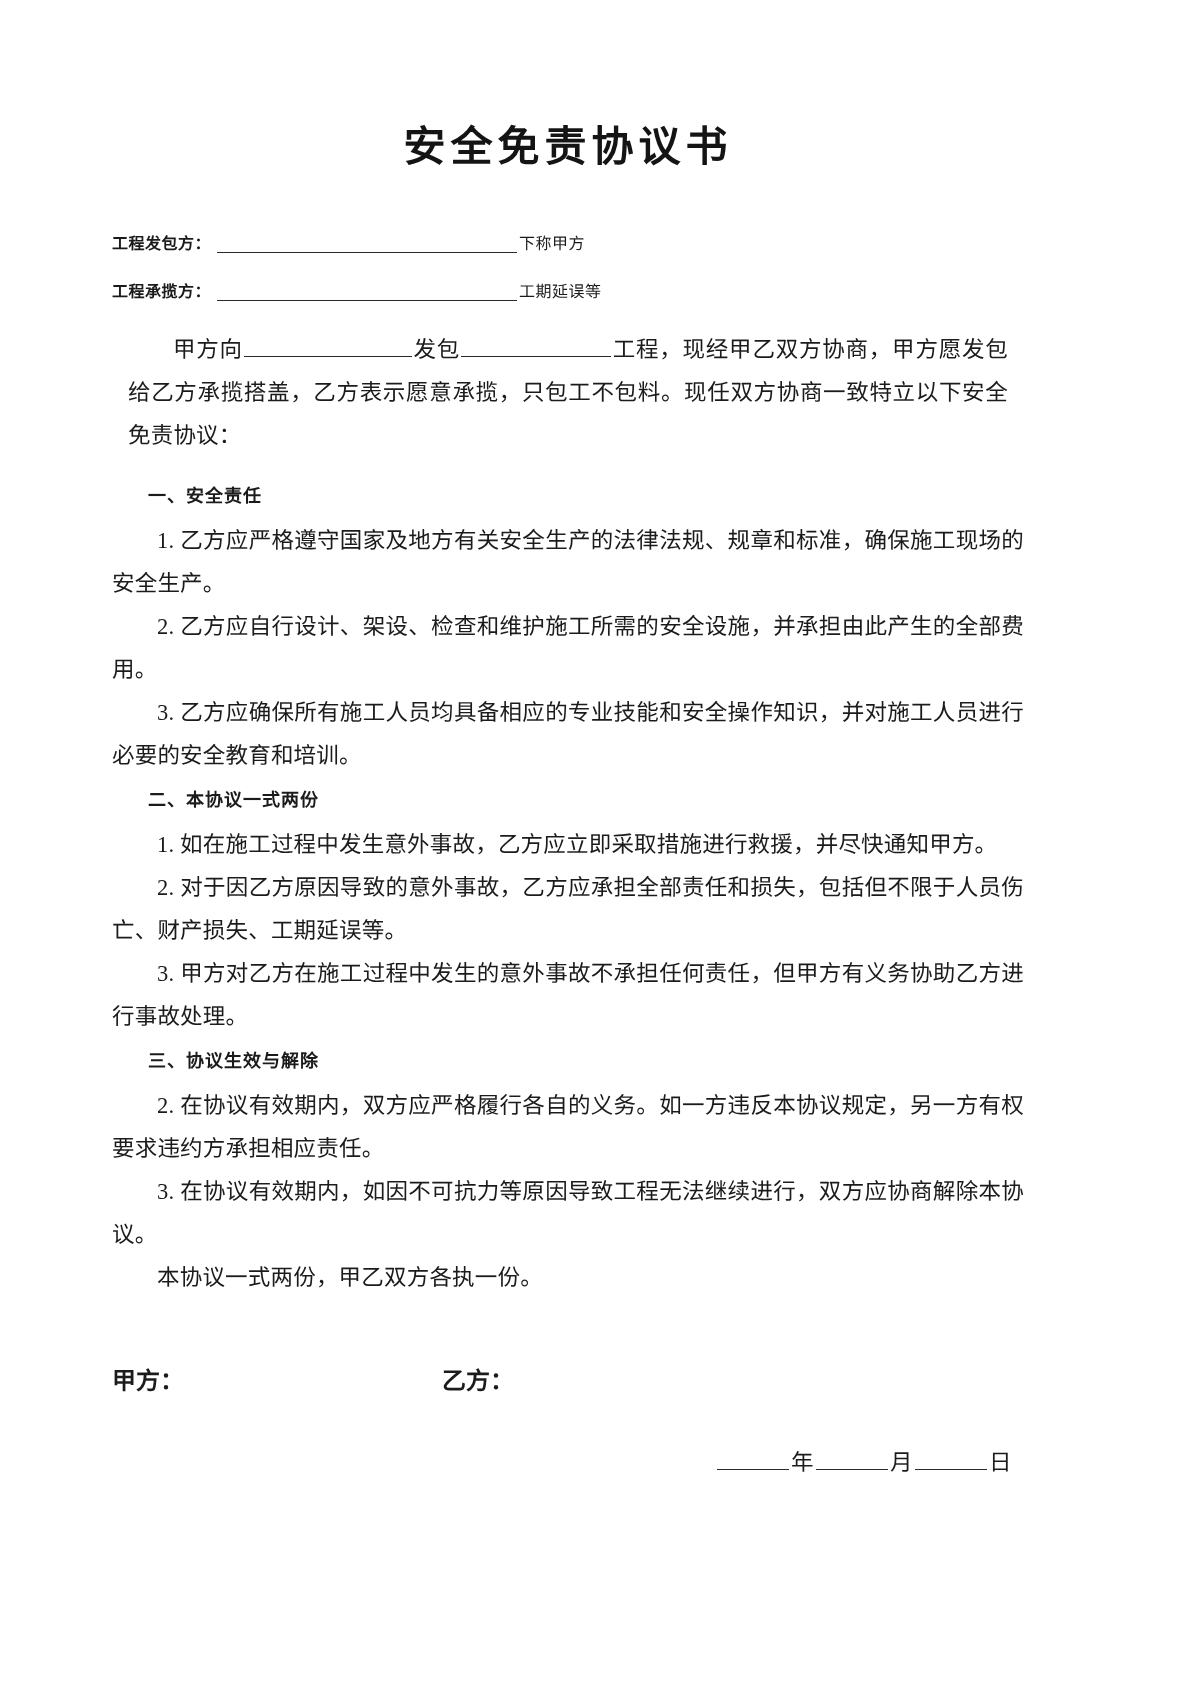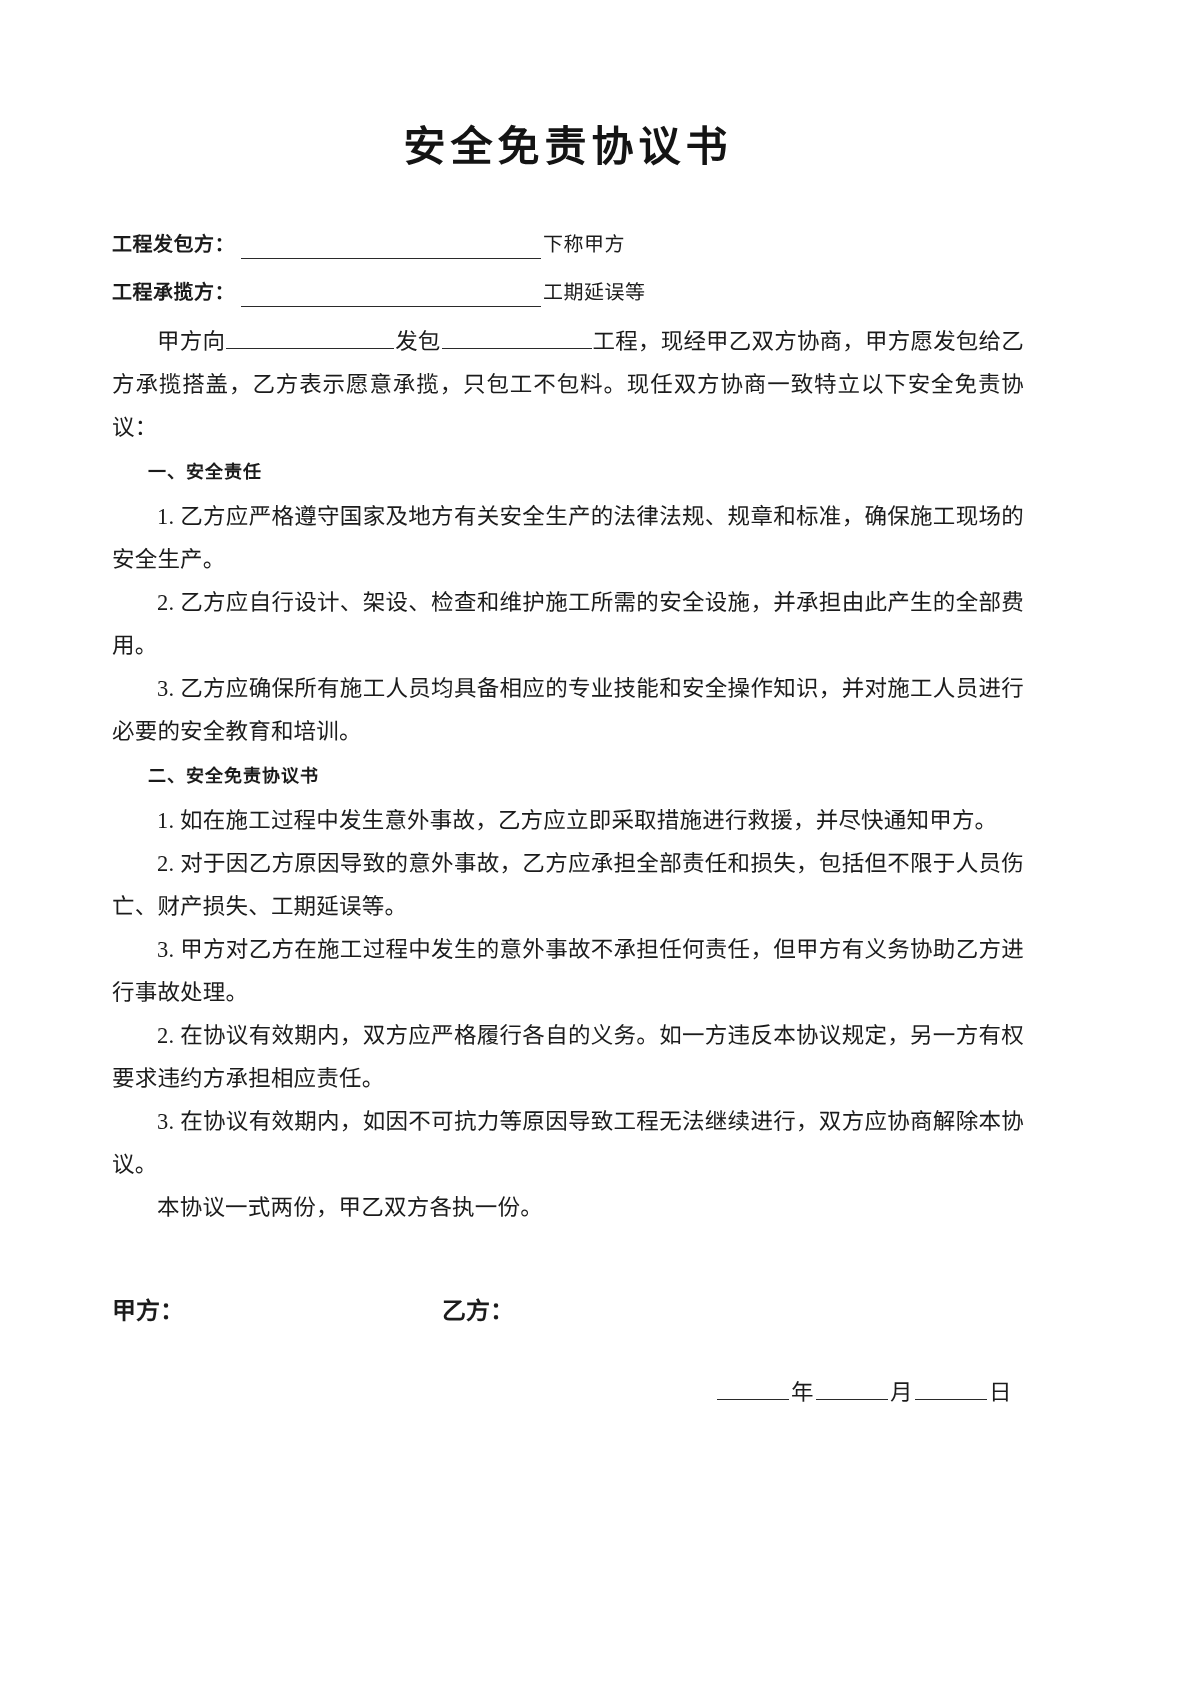--- a/index.html
+++ b/index.html
@@ -45,22 +45,22 @@
     line-height: 1.2;
     color: #141414;
   }
 
   
   .party-block {
     margin-top: 52px;
   }
   .party-row {
     display: flex;
-    align-items: flex-end;
-    font-size: 20px;
+    align-items: flex-start;
+    font-size: 16px;
     line-height: 40px;
     font-weight: bold;
     letter-spacing: 0.5px;
     margin-bottom: 8px;
   }
   .party-label {
     white-space: nowrap;
   }
   .party-blank {
     flex: 0 0 300px;
@@ -72,21 +72,21 @@
     white-space: nowrap;
     font-weight: normal;
   }
 
   
   .para {
     font-size: 22.5px;
     line-height: 43px;
     text-align: justify;
     text-justify: inter-ideograph;
-    margin: 0;
+    margin: 16px;
     letter-spacing: 0.2px;
   }
   .para.indent {
     text-indent: 2em;
   }
   .para .blank-inline {
     display: inline-block;
     border-bottom: 1.4px solid #2a2a2a;
     vertical-align: baseline;
     height: 20px;
@@ -168,25 +168,26 @@
 
     <p class="para indent">
       <span>甲方向</span><span class="blank-inline blank-w1"></span><span>发包</span><span class="blank-inline blank-w2"></span><span>工程，现经甲乙双方协商，甲方愿发包给乙方承揽搭盖，乙方表示愿意承揽，只包工不包料。现任双方协商一致特立以下安全免责协议：</span>
     </p>
 
     <h2 class="section-head">一、安全责任</h2>
     <p class="clause">1. 乙方应严格遵守国家及地方有关安全生产的法律法规、规章和标准，确保施工现场的安全生产。</p>
     <p class="clause">2. 乙方应自行设计、架设、检查和维护施工所需的安全设施，并承担由此产生的全部费用。</p>
     <p class="clause">3. 乙方应确保所有施工人员均具备相应的专业技能和安全操作知识，并对施工人员进行必要的安全教育和培训。</p>
 
-    <h2 class="section-head">二、安全免责协议书</h2>
+    <h2 class="section-head">二、本协议一式两份</h2>
     <p class="clause">1. 如在施工过程中发生意外事故，乙方应立即采取措施进行救援，并尽快通知甲方。</p>
     <p class="clause">2. 对于因乙方原因导致的意外事故，乙方应承担全部责任和损失，包括但不限于人员伤亡、财产损失、工期延误等。</p>
     <p class="clause">3. 甲方对乙方在施工过程中发生的意外事故不承担任何责任，但甲方有义务协助乙方进行事故处理。</p>
 
+    <h2 class="section-head">三、协议生效与解除</h2>
     <p class="clause">2. 在协议有效期内，双方应严格履行各自的义务。如一方违反本协议规定，另一方有权要求违约方承担相应责任。</p>
     <p class="clause">3. 在协议有效期内，如因不可抗力等原因导致工程无法继续进行，双方应协商解除本协议。</p>
 
     <p class="clause">本协议一式两份，甲乙双方各执一份。</p>
 
     <div class="sign-area">
       <div class="sign-a">
         <span>甲方：</span><span></span>
       </div>
       <div class="sign-b">

